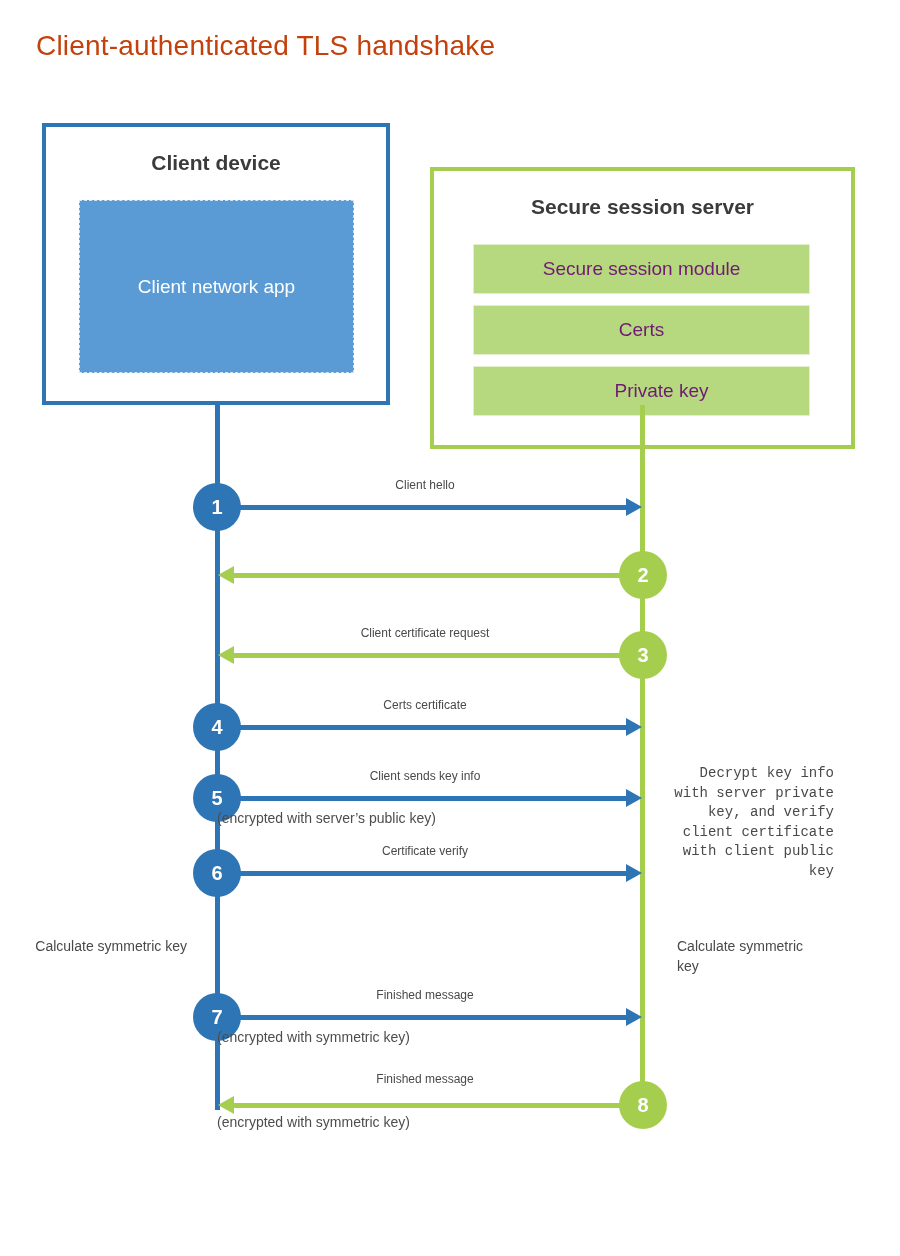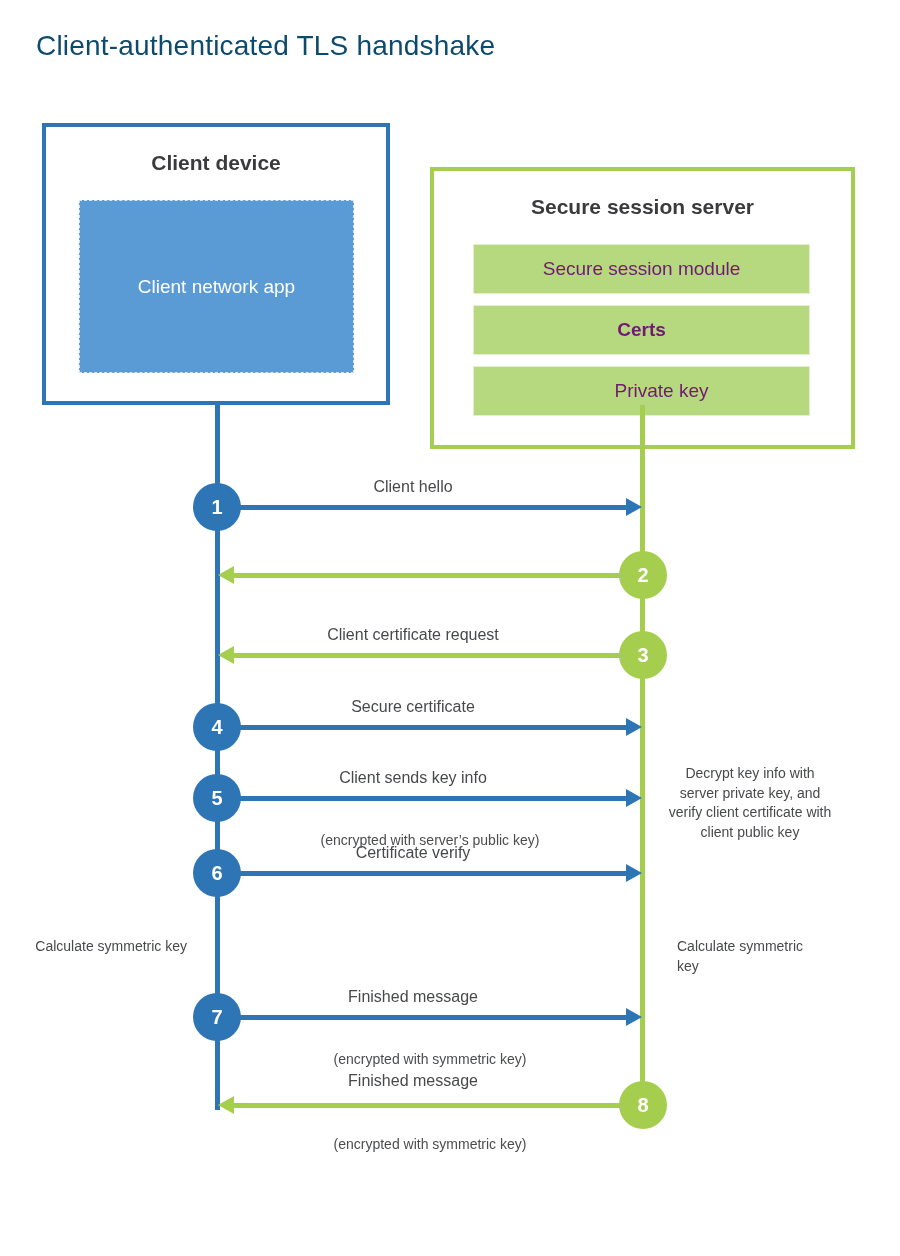--- a/index.html
+++ b/index.html
@@ -3,21 +3,21 @@
 <meta charset="utf-8">
 <style>
   * { margin:0; padding:0; box-sizing:border-box; }
   html,body { background:#ffffff; }
   body { font-family:"Liberation Sans","DejaVu Sans",sans-serif; }
 
   .canvas { position:relative; width:900px; height:1256px; background:#ffffff; overflow:hidden; }
 
   .page-title {
     position:absolute; left:36px; top:30px;
-    font-size:28px; font-weight:300; letter-spacing:.2px; color:#0c4a6e;
+    font-size:28px; font-weight:300; letter-spacing:.2px; color:#c2410c;
   }
 
   
   .actor-box { position:absolute; top:123px; height:282px; background:#fff; }
   .client-box { left:42px;  width:348px; border:4px solid #2e75b6; }
   .server-box { left:430px; width:425px; border:4px solid #a5ce4f;margin-top:44px; }
 
   .actor-title {
     position:absolute; left:0; right:0; top:24px; text-align:center;
     font-size:21px; font-weight:700; color:#3b3b3d;
@@ -30,21 +30,21 @@
     color:#ffffff; font-size:19px; line-height:1.45; padding:0 20px;
   }
 
   .server-bar {
     position:absolute; left:39px; width:337px; height:50px;
     background:#b6d87e; border:1px solid #e3efcd;
     display:flex; align-items:center; justify-content:center;
     color:#701a75; font-size:19px;
   }
   .bar-1 { top:73px; }
-  .bar-2 { top:134px;font-weight:bold; }
+  .bar-2 { top:134px; }
   .bar-3 { top:195px;padding-left:40px; }
 
   
   .lifeline { position:absolute; top:405px; width:5px; }
   .lifeline.blue  { left:215px; height:705px; background:#2e75b6; }
   .lifeline.green { left:640px; height:700px; background:#a5ce4f; }
 
   
   .arrow { position:absolute; height:5px; width:409px; }
   .arrow.blue  { background:#2e75b6; }
@@ -64,34 +64,34 @@
     display:flex; align-items:center; justify-content:center;
     color:#ffffff; font-size:20px; font-weight:700;
   }
   .step-circle.blue  { left:193px; background:#2e75b6; }
   .step-circle.green { left:619px; background:#a5ce4f; }
   .c1 { top:483px; } .c2 { top:551px; } .c3 { top:631px; } .c4 { top:703px; }
   .c5 { top:774px; } .c6 { top:849px; } .c7 { top:993px; } .c8 { top:1081px; }
 
   
   .msg-label {
-    position:absolute; left:200px; width:426px; text-align:center;
-    font-size:16px; color:#48494b;
+    position:absolute; left:212px; width:426px; text-align:center;
+    font-size:12px; color:#48494b;
   }
   .msg-sub {
-    position:absolute; left:217px; width:426px; text-align:center;
-    font-size:14px; color:#4c4d4f;margin-top:22px;
+    position:absolute; left:217px; width:426px; text-align:left;
+    font-size:14px; color:#4c4d4f;
   }
   .l1 { top:478px; } .l2 { top:546px; } .l3 { top:626px; } .l4 { top:698px; }
   .l5 { top:769px; } .l6 { top:844px; } .l7 { top:988px; } .l8 { top:1072px; }
   .s5 { top:810px; } .s6 { top:885px; } .s7 { top:1029px; } .s8 { top:1114px; }
 
   
   .note { position:absolute; font-size:14px; color:#48494b; line-height:1.4; }
-  .note-decrypt { left:666px; top:764px; width:168px; text-align:center; }
+  .note-decrypt { left:666px; top:764px; width:168px; text-align:right;font-family:Liberation Mono, monospace; }
   .note-calc-left  { left:35px;  top:937px; width:152px; text-align:right; }
   .note-calc-right { left:677px; top:937px; width:130px; text-align:left; }
 </style>
 </head>
 <body>
 
 <div class="canvas">
 
   <div class="page-title">Client-authenticated TLS handshake</div>
 
@@ -128,21 +128,21 @@
       <span class="head"></span>
     </div>
   <div class="step-circle green c2">2</div>
 
   <div class="msg-label l3">Client certificate request</div>
   <div class="arrow green rtl a3">
       <span class="head"></span>
     </div>
   <div class="step-circle green c3">3</div>
 
-  <div class="msg-label l4">Secure certificate</div>
+  <div class="msg-label l4">Certs certificate</div>
   <div class="arrow blue ltr a4">
       <span class="head"></span>
     </div>
   <div class="step-circle blue c4">4</div>
 
   <div class="msg-label l5">Client sends key info</div>
   <div class="arrow blue ltr a5">
       <span class="head"></span>
     </div>
   <div class="step-circle blue c5">5</div>

